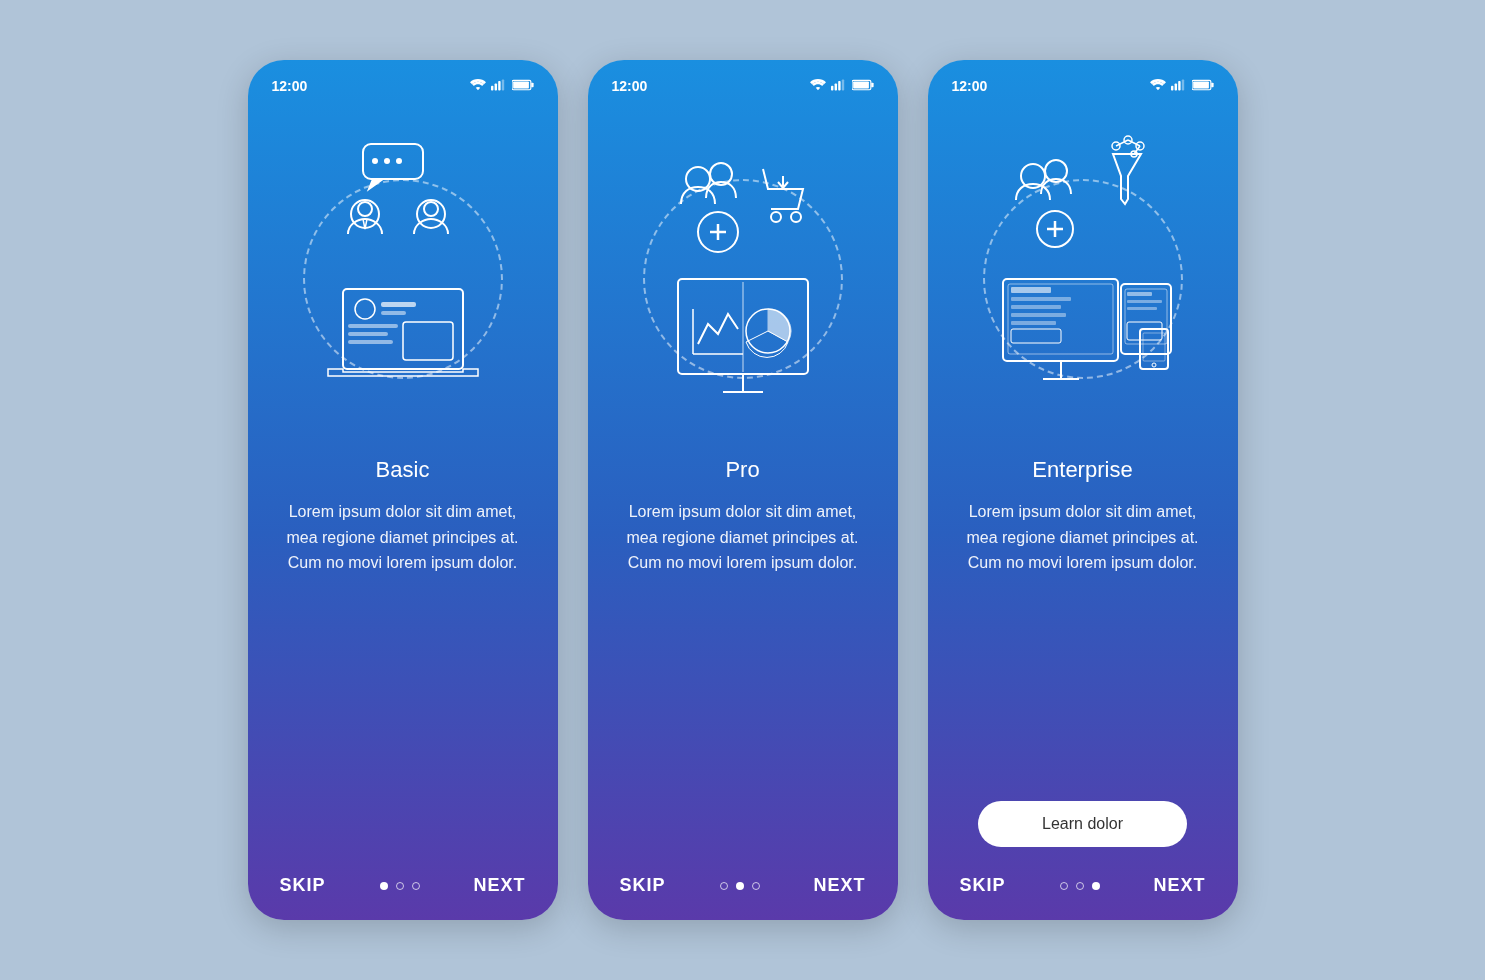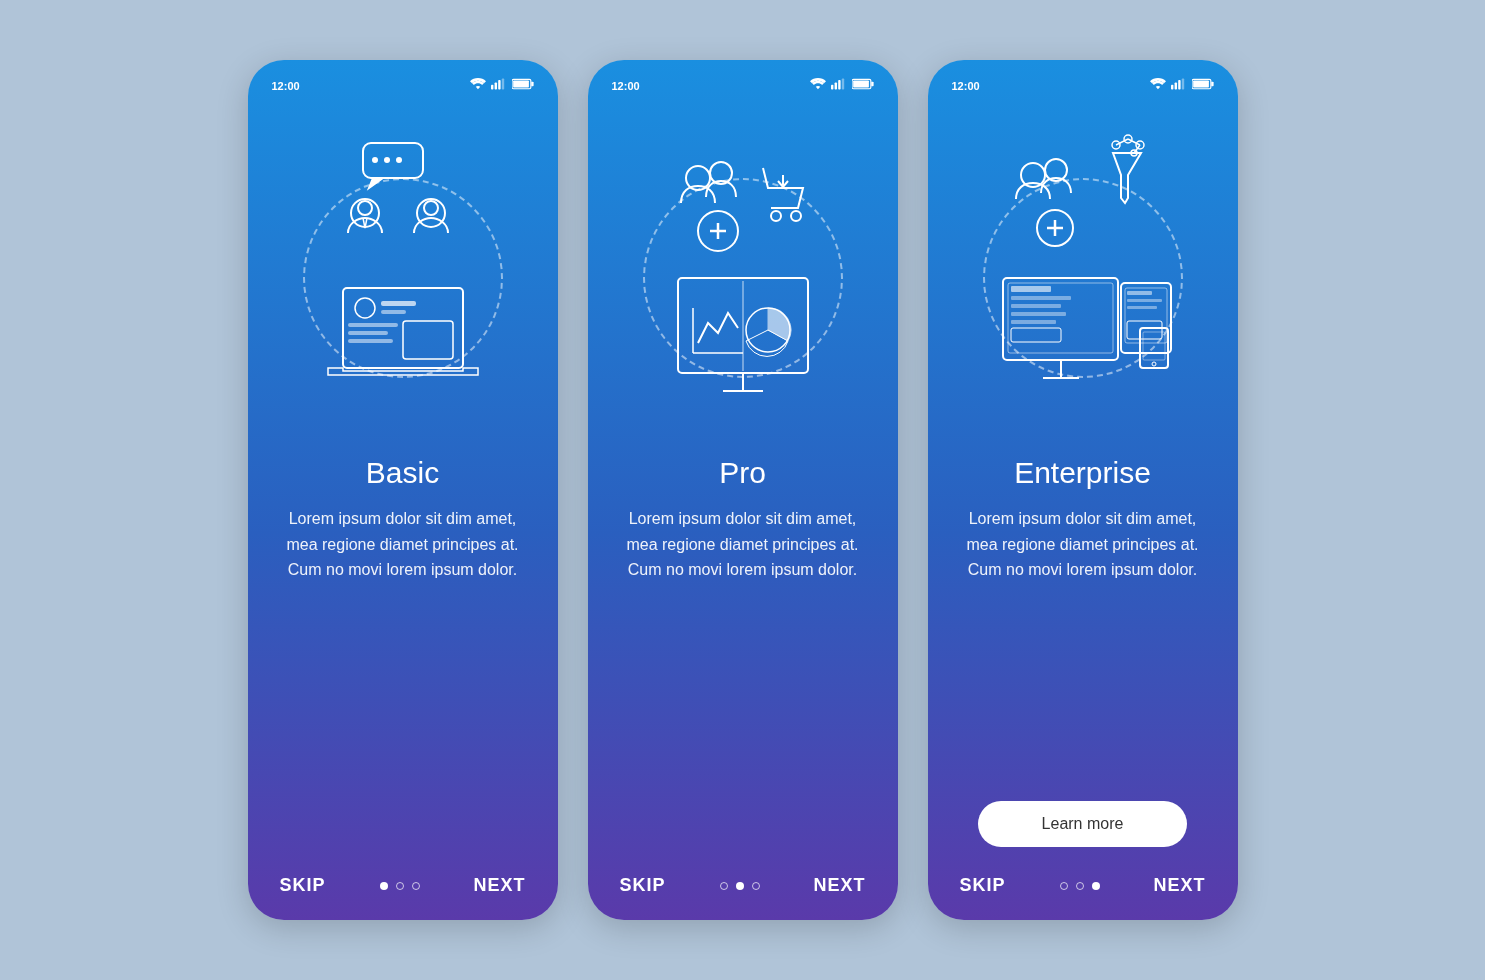--- a/index.html
+++ b/index.html
@@ -36,21 +36,21 @@
       overflow: hidden;
     }
 
     .status-bar {
       width: 100%;
       display: flex;
       justify-content: space-between;
       align-items: center;
       margin-bottom: 10px;
       color: white;
-      font-size: 11px;
+      font-size: 14px;
       font-weight: 600;
     }
 
     .status-icons {
       display: flex;
       align-items: center;
       gap: 5px;
     }
 
     .wifi-icon, .signal-icon, .battery-icon {
@@ -76,21 +76,21 @@
       height: 200px;
       border: 2px dashed rgba(255,255,255,0.5);
       border-radius: 50%;
       top: 50%;
       left: 50%;
       transform: translate(-50%, -50%);
     }
 
     .screen-title {
       color: white;
-      font-size: 30px;
+      font-size: 22px;
       font-weight: 400;
       text-align: center;
       margin-top: 8px;
       margin-bottom: 16px;
     }
 
     .screen-description {
       color: rgba(255,255,255,0.92);
       font-size: 16px;
       text-align: center;
@@ -393,21 +393,21 @@
 
         <rect x="167" y="205" width="28" height="40" rx="3" stroke="white" stroke-width="2" fill="none"></rect>
         <rect x="170" y="209" width="22" height="28" rx="1" stroke="white" stroke-width="1" fill="none" opacity="0.4"></rect>
         <circle cx="181" cy="241" r="2" stroke="white" stroke-width="1" fill="none"></circle>
       </svg>
     </div>
 
     <div class="screen-title">Enterprise</div>
     <div class="screen-description">Lorem ipsum dolor sit dim amet, mea regione diamet principes at. Cum no movi lorem ipsum dolor.</div>
 
-    <button class="learn-more-btn">Learn more</button>
+    <button class="learn-more-btn">Learn dolor</button>
 
     <div class="bottom-nav">
       <button class="nav-btn">SKIP</button>
       <div class="dots">
         <div class="dot dot-inactive"></div>
         <div class="dot dot-inactive"></div>
         <div class="dot dot-active"></div>
       </div>
       <button class="nav-btn">NEXT</button>
     </div>

